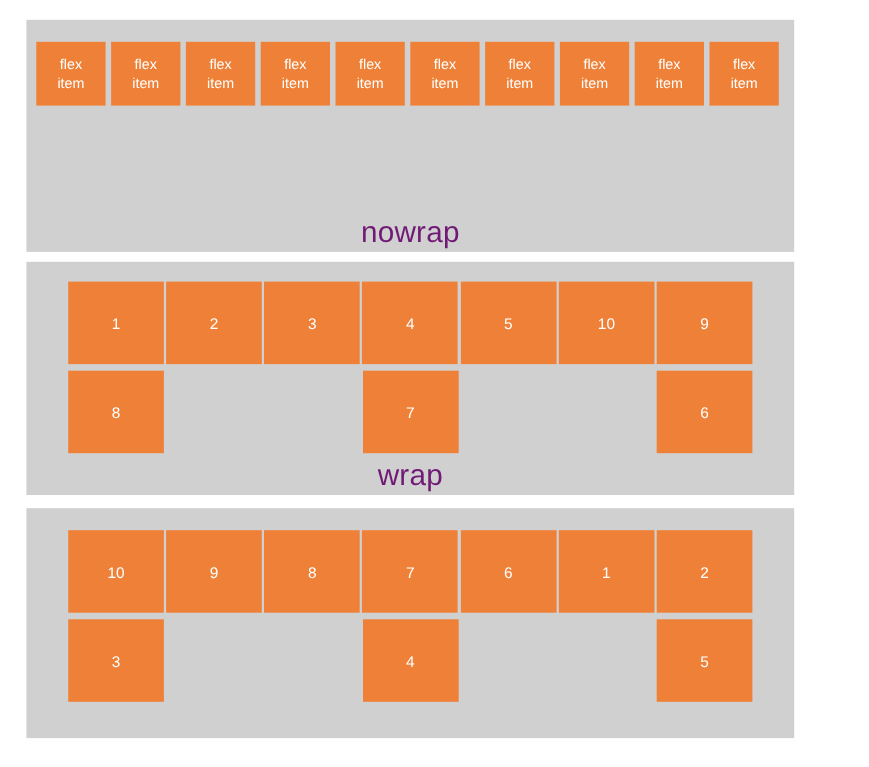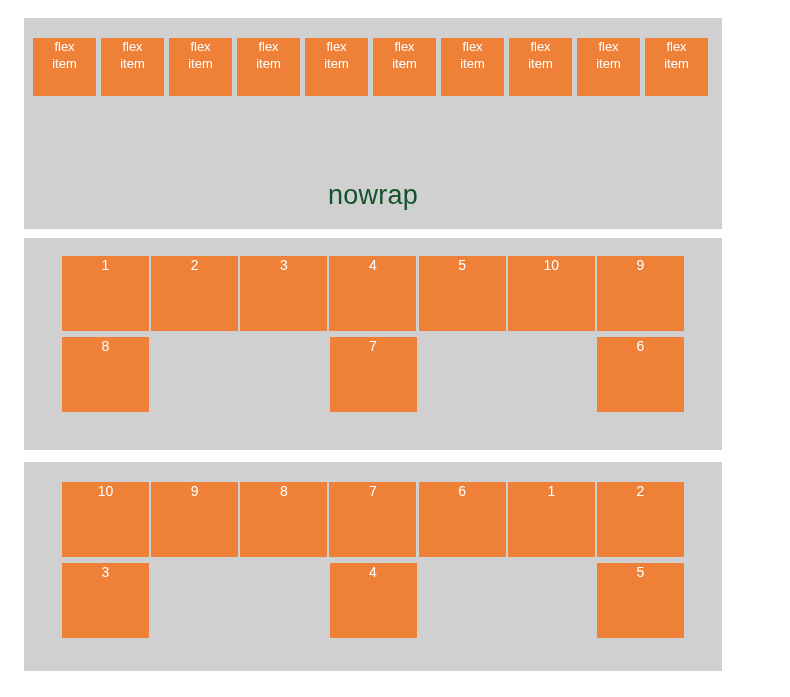--- a/index.html
+++ b/index.html
@@ -25,23 +25,23 @@
     background: #d0d0d0;
     width: 698px;
     display: flex;
     align-content: flex-start;
   }
 
   .demo-label {
     position: absolute;
     left: 0;
     right: 0;
-    bottom: 18px;
+    bottom: 2px;
     text-align: center;
-    color: #14532d;
+    color: #701a75;
     font-size: 27px;
     line-height: 32px;
     letter-spacing: 0.2px;
     font-weight: 400;
     pointer-events: none;
   }
 
   
   .demo-nowrap {
     height: 211px;
@@ -83,20 +83,21 @@
     line-height: 18px;
   }
 
   
   .item {
     background: #ee8137;
     color: #ffffff;
     display: flex;
     flex-direction: column;
     align-items: center;
+    justify-content: center;
     text-align: center;
     font-weight: 400;
     user-select: none;
   }
   .item .line { display: block; }
 </style>
 </head>
 <body>
 
 <div class="page">
@@ -152,20 +153,21 @@
     <div class="item">2</div>
     <div class="item">3</div>
     <div class="item">4</div>
     <div class="item">5</div>
     <div class="item">10</div>
     <div class="item">9</div>
     <div class="item">8</div>
     <div class="item">7</div>
     <div class="item">6</div>
 
+    <div class="demo-label">wrap</div>
   </div>
 
   <div class="demo demo-wrapreverse">
     <div class="item">10</div>
     <div class="item">9</div>
     <div class="item">8</div>
     <div class="item">7</div>
     <div class="item">6</div>
     <div class="item">1</div>
     <div class="item">2</div>

